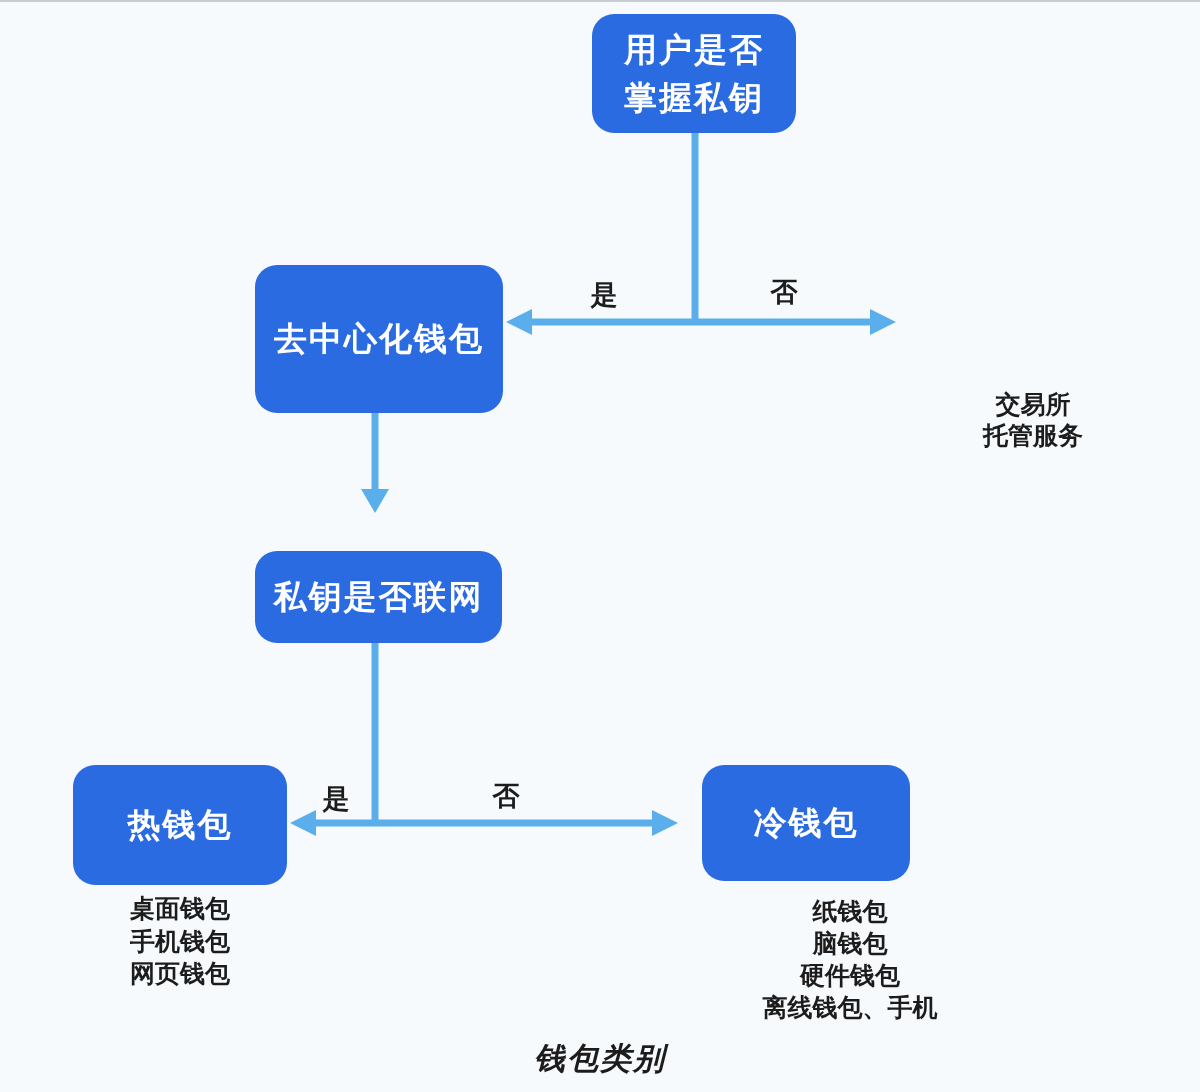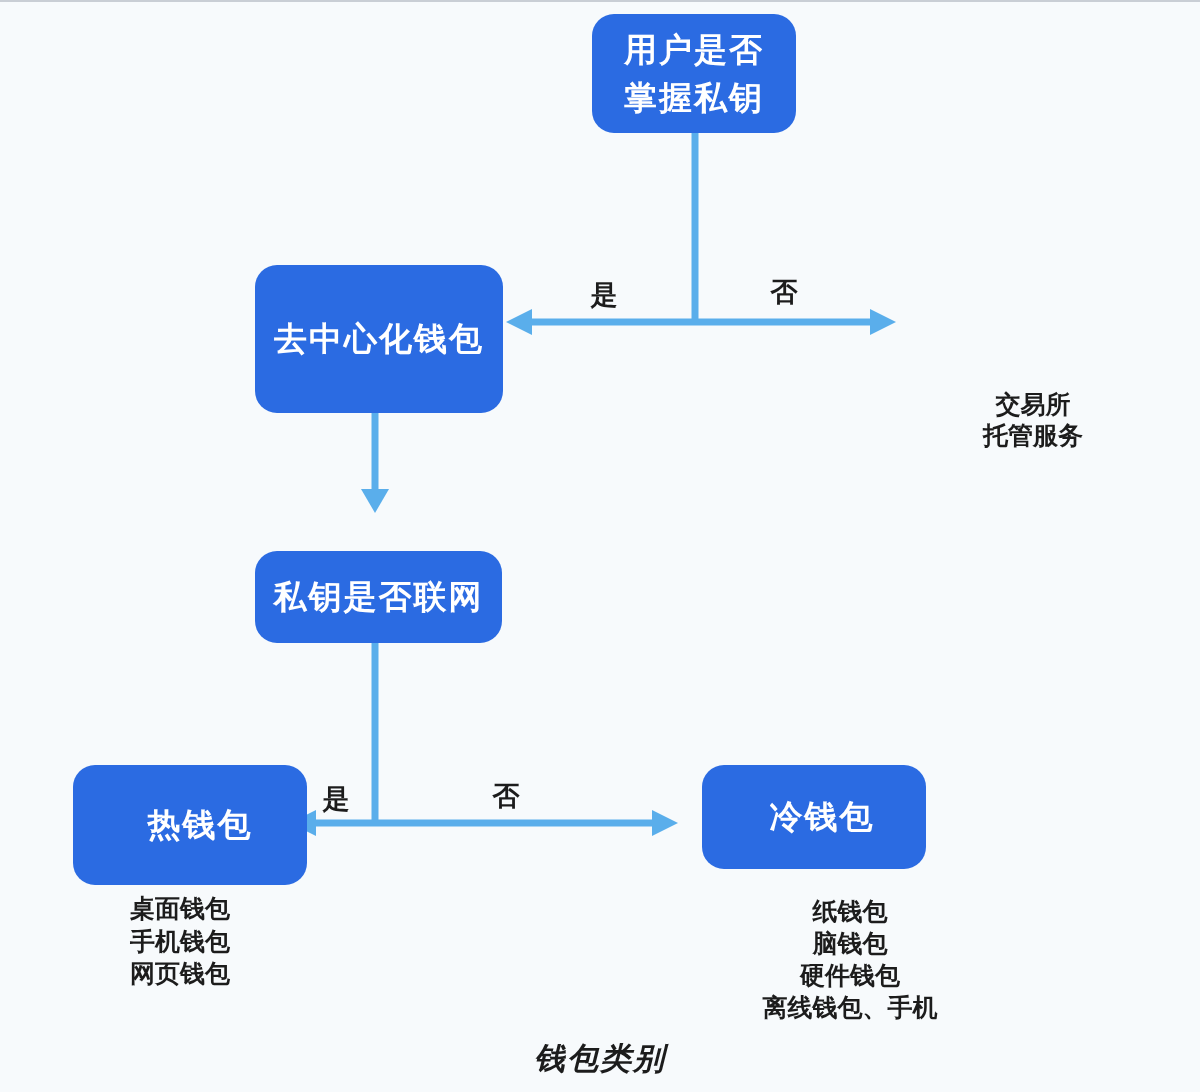--- a/index.html
+++ b/index.html
@@ -41,22 +41,22 @@
     font-size: 33px;
     font-weight: bold;
     letter-spacing: 2px;
     line-height: 1.45;
     white-space: pre-line;
   }
   .node-root          { left: 592px; top: 14px;  width: 204px; height: 119px; }
   .node-decentralized { left: 255px; top: 265px; width: 248px; height: 148px; }
   .node-centralized   { left: 928px; top: 263px; width: 209px; height: 117px; }
   .node-privkey       { left: 255px; top: 515px; width: 247px; height: 92px; margin-top: 36px; }
-  .node-hot           { left: 73px;  top: 765px; width: 214px; height: 120px; padding-left: 20px; }
-  .node-cold          { left: 702px; top: 765px; width: 208px; height: 104px; padding-left: 16px; }
+  .node-hot           { left: 73px;  top: 765px; width: 214px; height: 120px; }
+  .node-cold          { left: 702px; top: 765px; width: 208px; height: 116px; }
   .edge-label {
     position: absolute;
     transform: translate(-50%, -50%);
     font-size: 27px;
     font-weight: 700;
     color: var(--text-dark);
   }
   .edge-label-yes1 { left: 604px; top: 295px; }
   .edge-label-no1  { left: 784px; top: 292px; }
   .edge-label-yes2 { left: 336px; top: 799px; }

